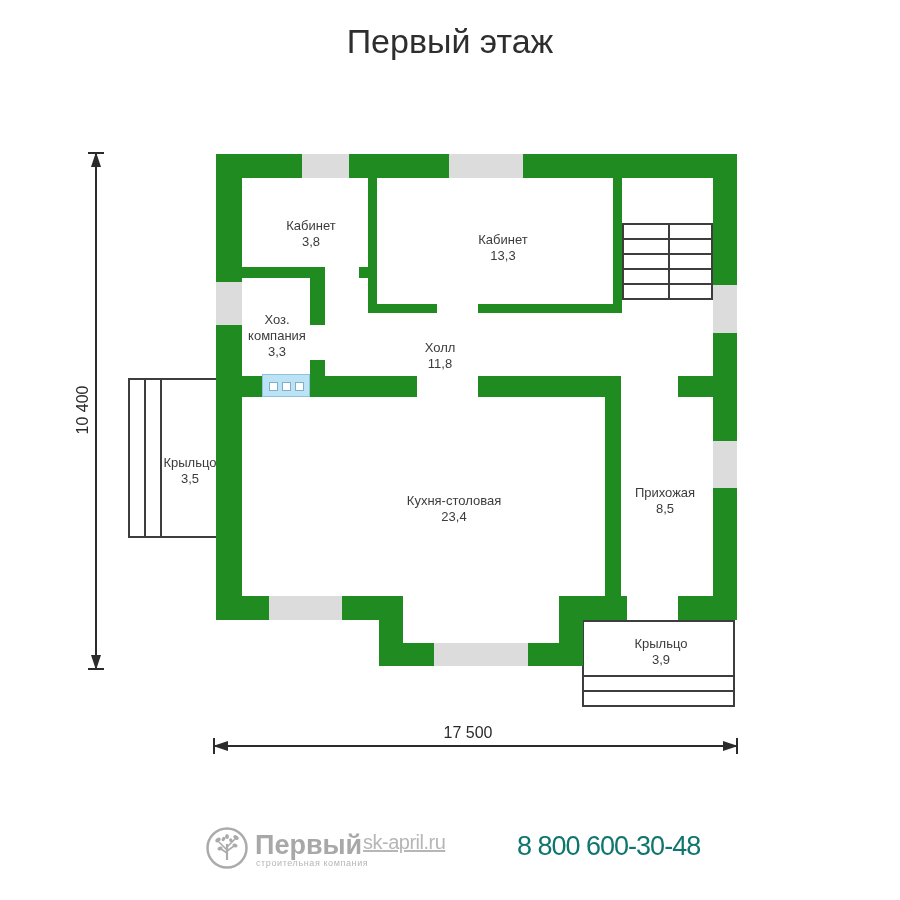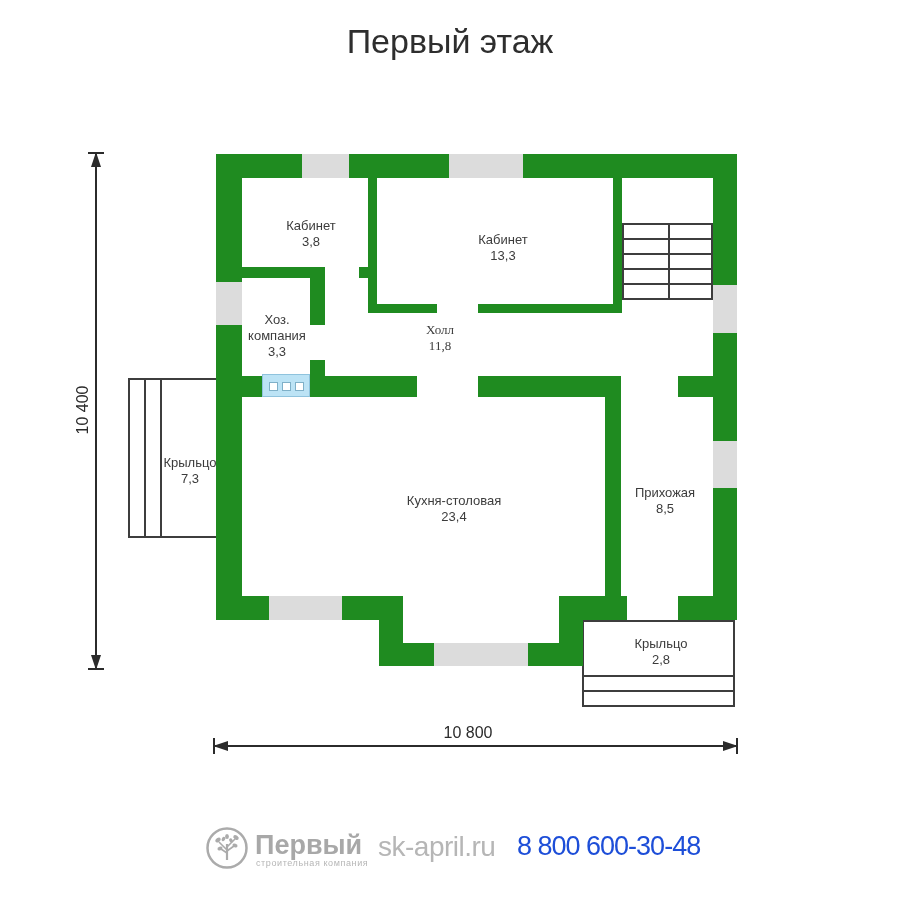--- a/index.html
+++ b/index.html
@@ -107,68 +107,68 @@
   </div>
   <div class="room-label" style="left:503px;top:232px;">
     <div>Кабинет</div>
     <div>13,3</div>
   </div>
   <div class="room-label" style="left:277px;top:312px;">
     <div>Хоз.</div>
     <div>компания</div>
     <div>3,3</div>
   </div>
-  <div class="room-label" style="left:440px;top:322px;font-family:Liberation Serif, serif;">
+  <div class="room-label" style="left:440px;top:340px;">
     <div>Холл</div>
     <div>11,8</div>
   </div>
   <div class="room-label" style="left:424px;top:493px;margin-left:30px;">
     <div>Кухня-столовая</div>
     <div>23,4</div>
   </div>
   <div class="room-label" style="left:665px;top:485px;">
     <div>Прихожая</div>
     <div>8,5</div>
   </div>
   <div class="room-label" style="left:190px;top:455px;">
     <div>Крыльцо</div>
-    <div>7,3</div>
+    <div>3,5</div>
   </div>
   <div class="room-label" style="left:661px;top:636px;">
     <div>Крыльцо</div>
-    <div>2,8</div>
+    <div>3,9</div>
   </div>
 
   <svg class="abs" style="left:0;top:0;z-index:5;" width="900" height="900" viewBox="0 0 900 900">
 
     <line x1="96" y1="153" x2="96" y2="669" stroke="#2b2b2b" stroke-width="2"></line>
     <polygon points="96,152 91,167 101,167" fill="#2b2b2b"></polygon>
     <polygon points="96,670 91,655 101,655" fill="#2b2b2b"></polygon>
     <line x1="88" y1="153" x2="104" y2="153" stroke="#2b2b2b" stroke-width="2"></line>
     <line x1="88" y1="669" x2="104" y2="669" stroke="#2b2b2b" stroke-width="2"></line>
 
     <line x1="214" y1="746" x2="737" y2="746" stroke="#2b2b2b" stroke-width="2"></line>
     <polygon points="213,746 228,741 228,751" fill="#2b2b2b"></polygon>
     <polygon points="738,746 723,741 723,751" fill="#2b2b2b"></polygon>
     <line x1="214" y1="738" x2="214" y2="754" stroke="#2b2b2b" stroke-width="2"></line>
     <line x1="737" y1="738" x2="737" y2="754" stroke="#2b2b2b" stroke-width="2"></line>
   </svg>
   <div class="dim-label" style="left:83px;top:410px;transform:translate(-50%,-50%) rotate(-90deg);">10 400</div>
-  <div class="dim-label" style="left:468px;top:724px;transform:translateX(-50%);">10 800</div>
+  <div class="dim-label" style="left:468px;top:724px;transform:translateX(-50%);">17 500</div>
 
   <svg class="abs" style="left:205px;top:826px;z-index:5;" width="44" height="44" viewBox="0 0 44 44">
     <circle cx="22" cy="22" r="19.5" fill="none" stroke="#ababab" stroke-width="2.5"></circle>
     <path d="M22 34 L22 18" stroke="#ababab" stroke-width="2.2" fill="none"></path>
     <path d="M22 24 L14 16 M22 21 L30 13 M22 27 L16 23 M22 25 L29 20" stroke="#ababab" stroke-width="1.6" fill="none"></path>
     <ellipse cx="13" cy="14" rx="3" ry="2" fill="#ababab" transform="rotate(-35 13 14)"></ellipse>
     <ellipse cx="31" cy="11.5" rx="3" ry="2" fill="#ababab" transform="rotate(35 31 11.5)"></ellipse>
     <ellipse cx="15" cy="22.5" rx="2.6" ry="1.8" fill="#ababab" transform="rotate(-20 15 22.5)"></ellipse>
     <ellipse cx="30" cy="19.5" rx="2.6" ry="1.8" fill="#ababab" transform="rotate(20 30 19.5)"></ellipse>
     <ellipse cx="22" cy="10.5" rx="2.6" ry="1.9" fill="#ababab" transform="rotate(90 22 10.5)"></ellipse>
     <ellipse cx="18.5" cy="13" rx="2.4" ry="1.7" fill="#ababab" transform="rotate(-60 18.5 13)"></ellipse>
     <ellipse cx="26" cy="14.5" rx="2.4" ry="1.7" fill="#ababab" transform="rotate(60 26 14.5)"></ellipse>
   </svg>
   <div class="footer-text" style="left:255px;top:830px;font-size:27px;font-weight:bold;color:#a8a8a8;">Первый</div>
   <div class="footer-text" style="left:256px;top:858px;font-size:9px;letter-spacing:0.6px;color:#b6b6b6;text-align:center;">строительная компания</div>
-  <div class="footer-text" style="left:378px;top:831px;font-size:28px;letter-spacing:-0.5px;color:#b6b6b6;">sk-april.ru</div>
-  <div class="footer-text" style="left:517px;top:831px;font-size:27px;letter-spacing:-1px;color:#1d4ed8;">8 800 600-30-48</div>
+  <div class="footer-text" style="left:363px;top:831px;font-size:20px;letter-spacing:-0.5px;color:#b6b6b6;text-decoration:underline;">sk-april.ru</div>
+  <div class="footer-text" style="left:517px;top:831px;font-size:27px;letter-spacing:-1px;color:#0f766e;">8 800 600-30-48</div>
 
 </div>
 
 </body></html>

